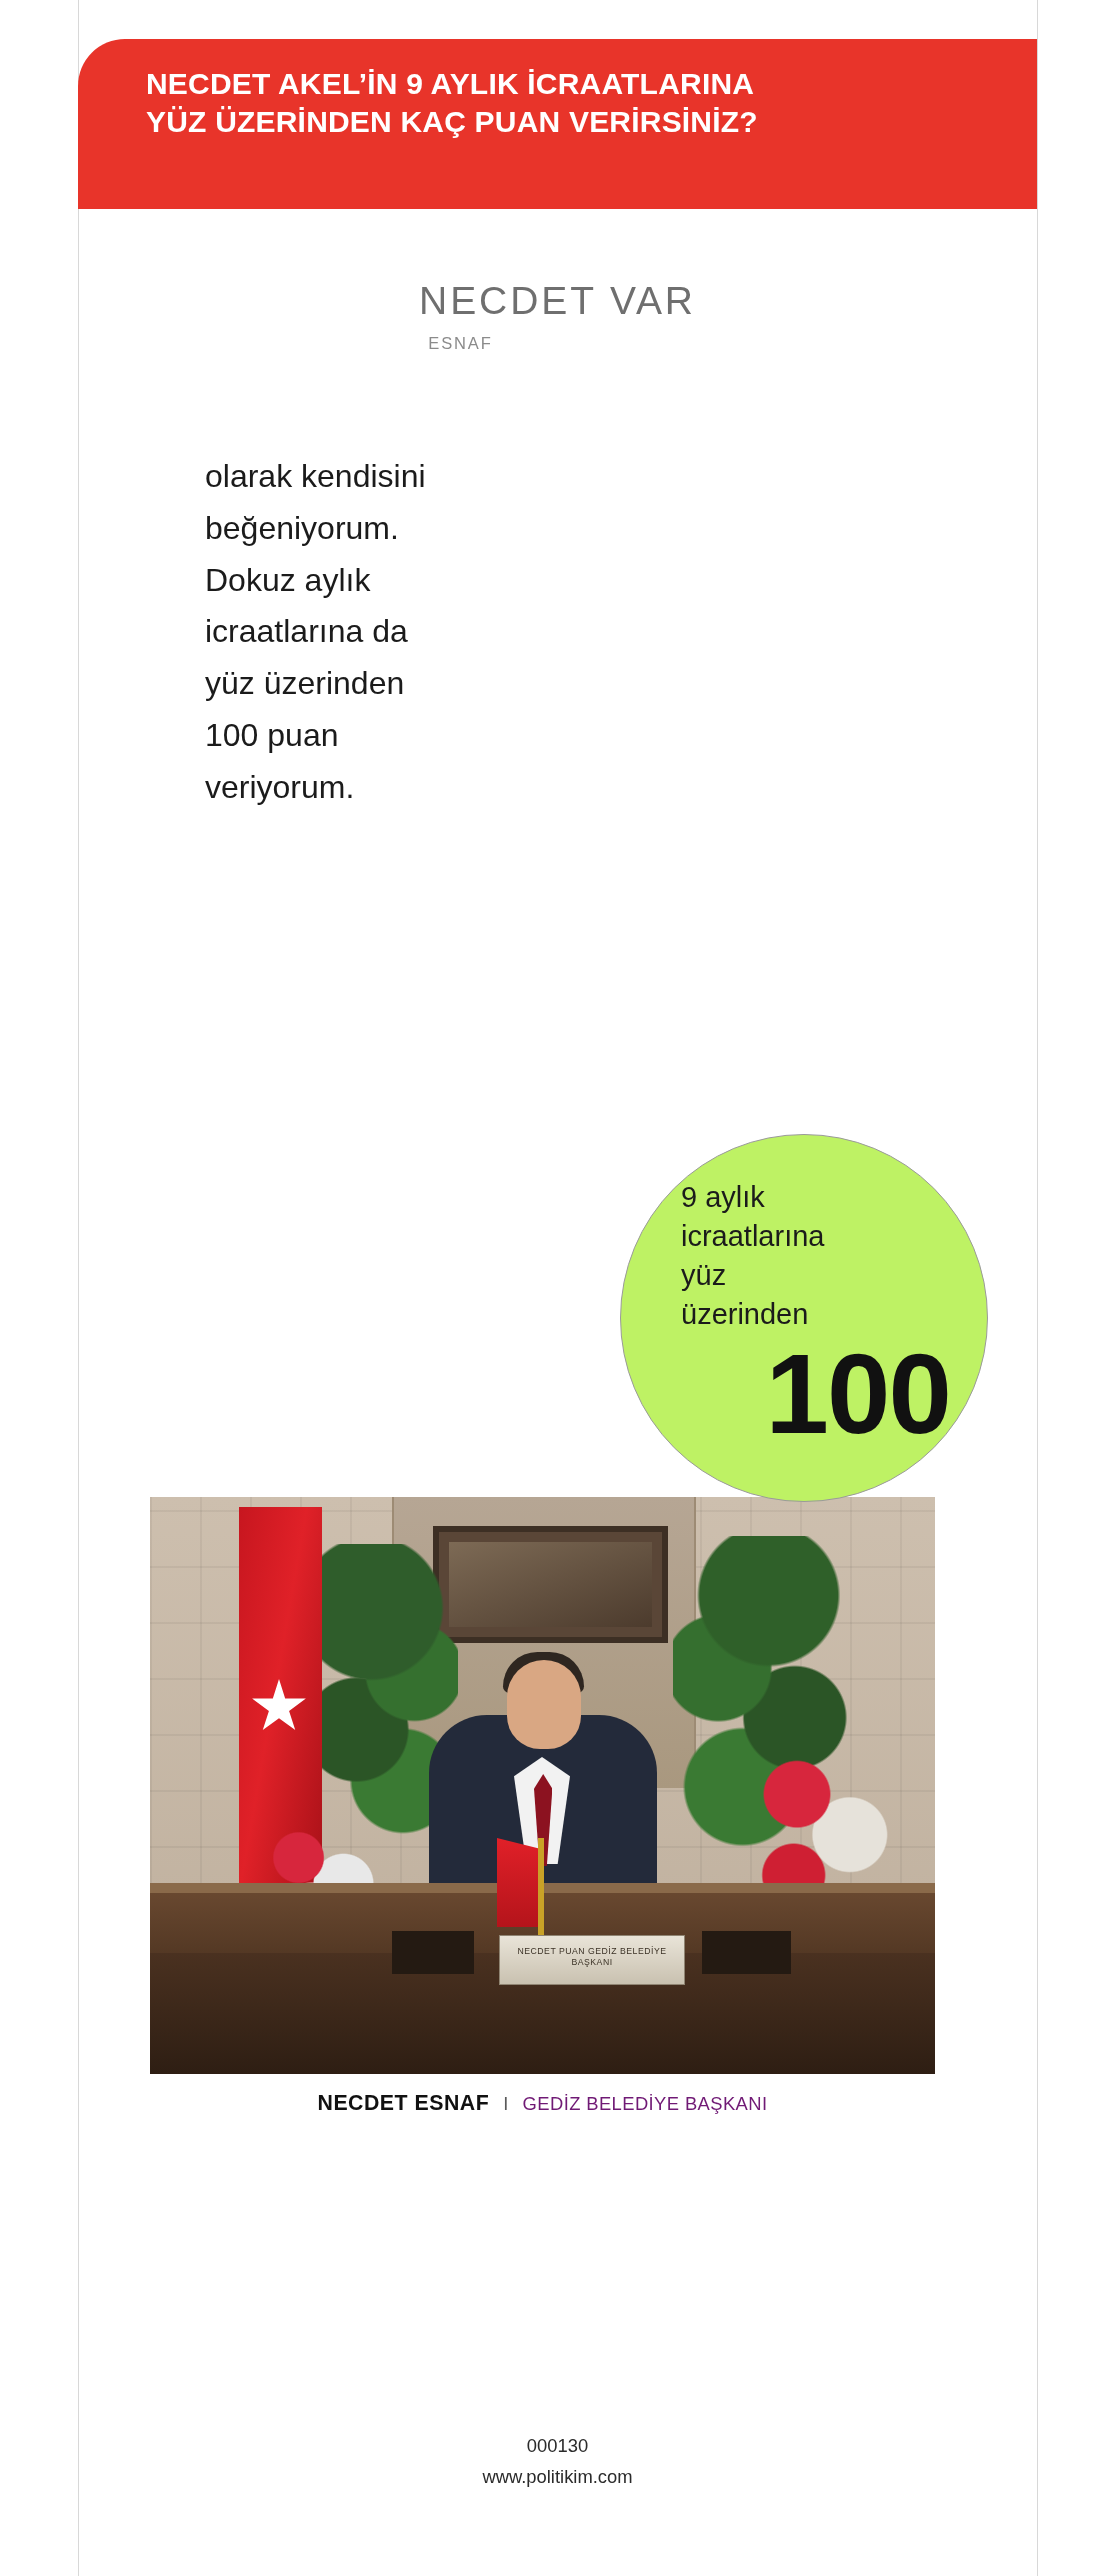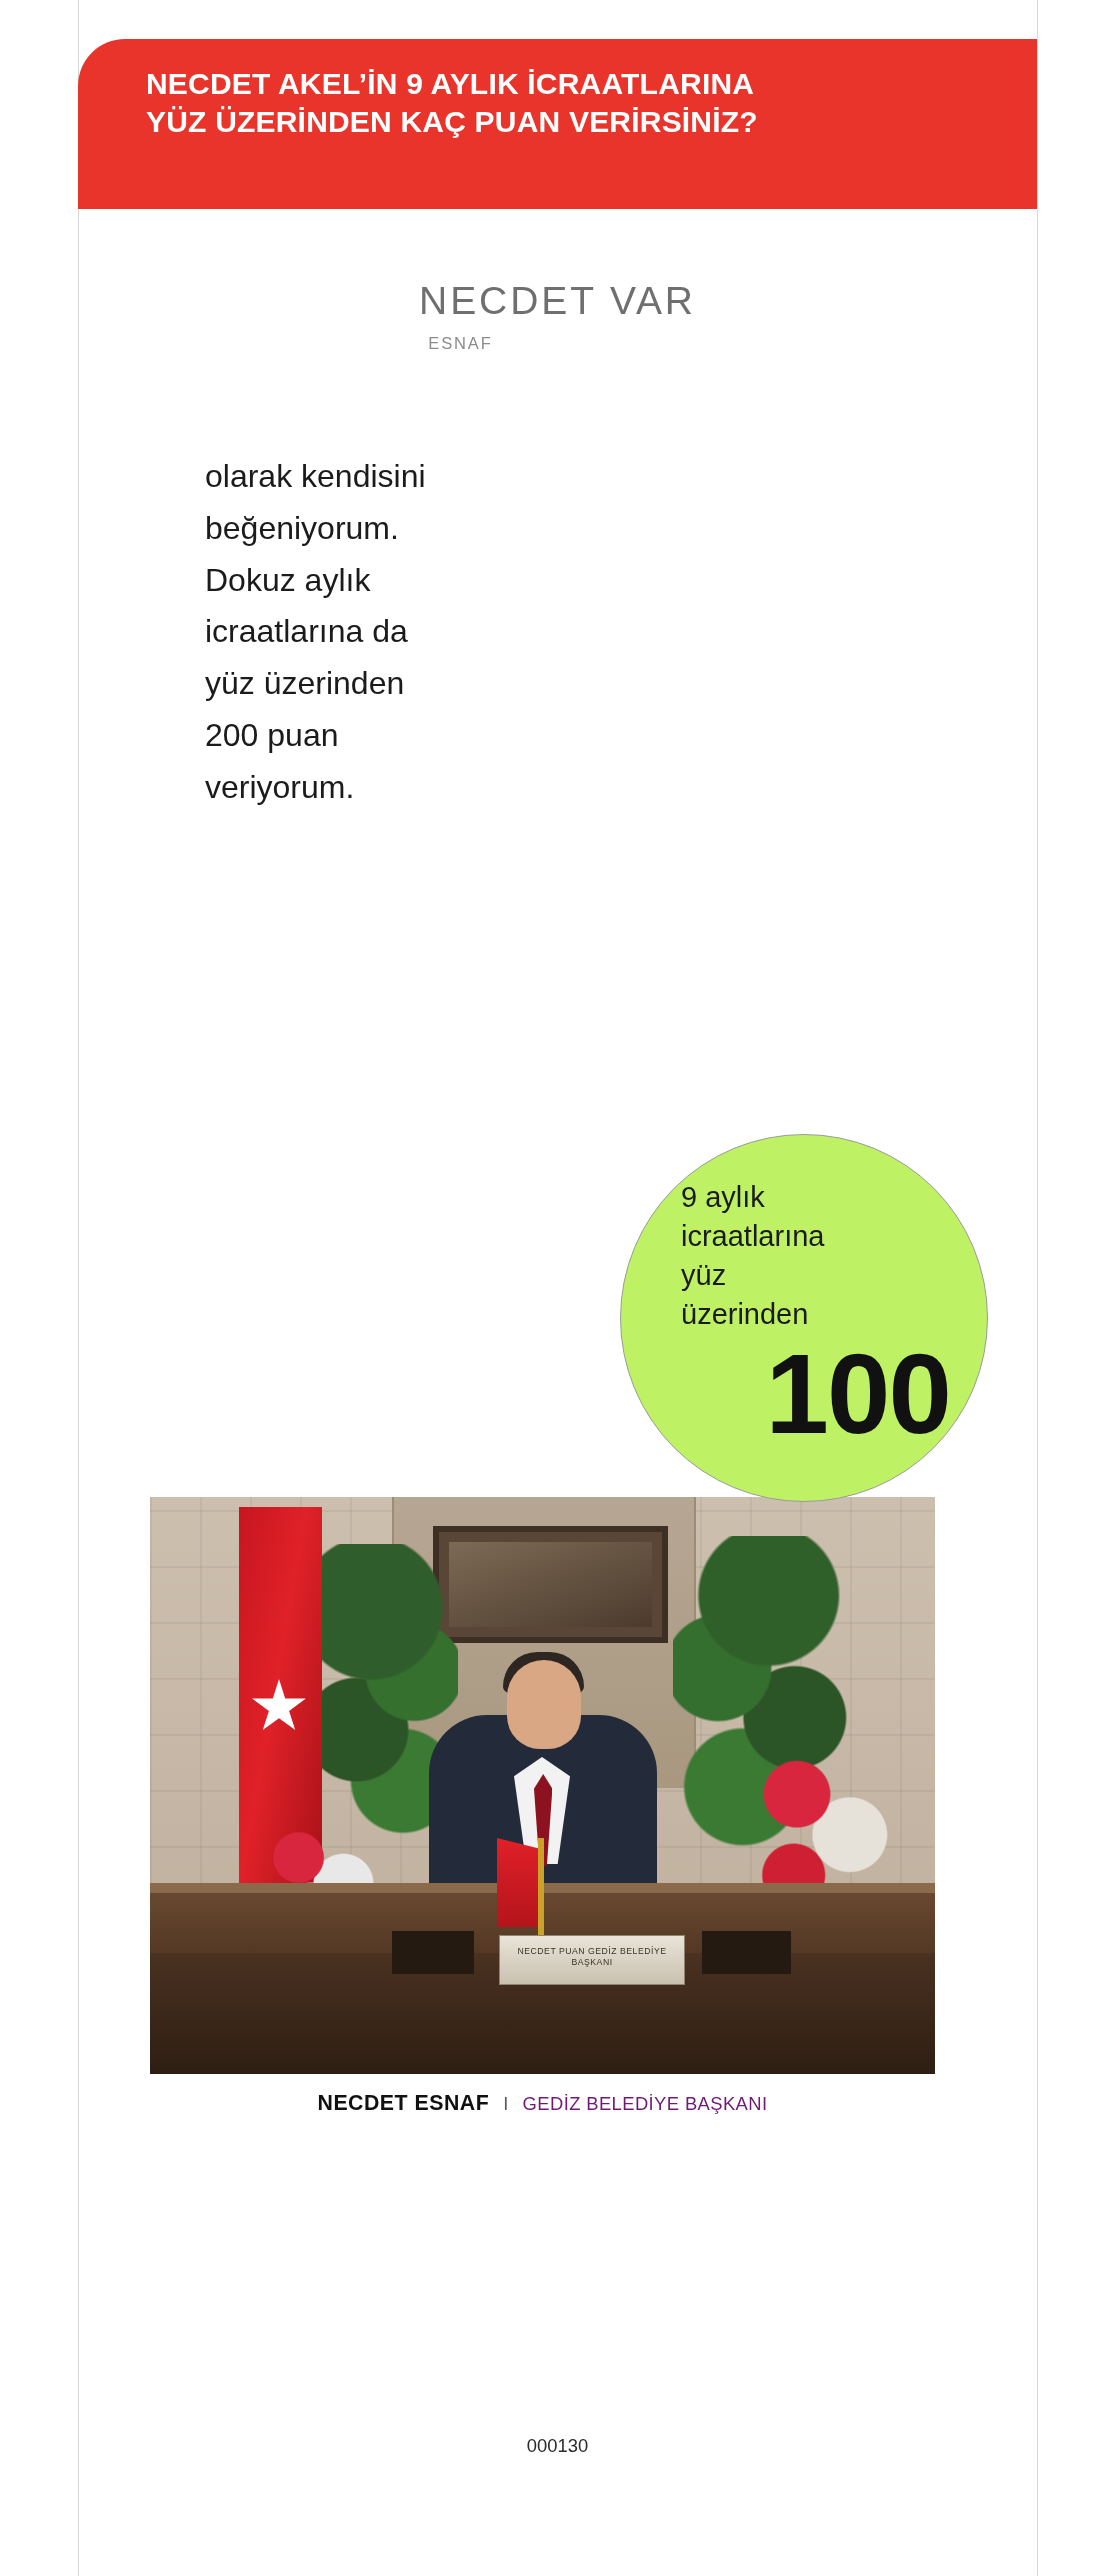--- a/index.html
+++ b/index.html
@@ -337,21 +337,21 @@
 
   <div class="person-name">NECDET VAR</div>
   <div class="person-role">ESNAF</div>
 
   <div class="quote-wrap">
     <div class="quote-body">olarak kendisini
 beğeniyorum.
 Dokuz aylık
 icraatlarına da
 yüz üzerinden
-200 puan
+100 puan
 veriyorum.</div>
   </div>
 
   <div class="score-circle">
     <div class="score-label">9 aylık
 icraatlarına
 yüz
 üzerinden</div>
     <div class="score-value">100</div>
   </div>
@@ -386,15 +386,16 @@
     </div>
   </div>
 
   <div class="caption">
     <span class="cap-name">NECDET ESNAF</span>
     <span class="cap-sep">I</span>
     <span class="cap-title">GEDİZ BELEDİYE BAŞKANI</span>
   </div>
 
   <div class="footer-code">000130</div>
+  <div class="footer-url">www.politikim.com</div>
 
 </div>
 
 
 </body></html>

